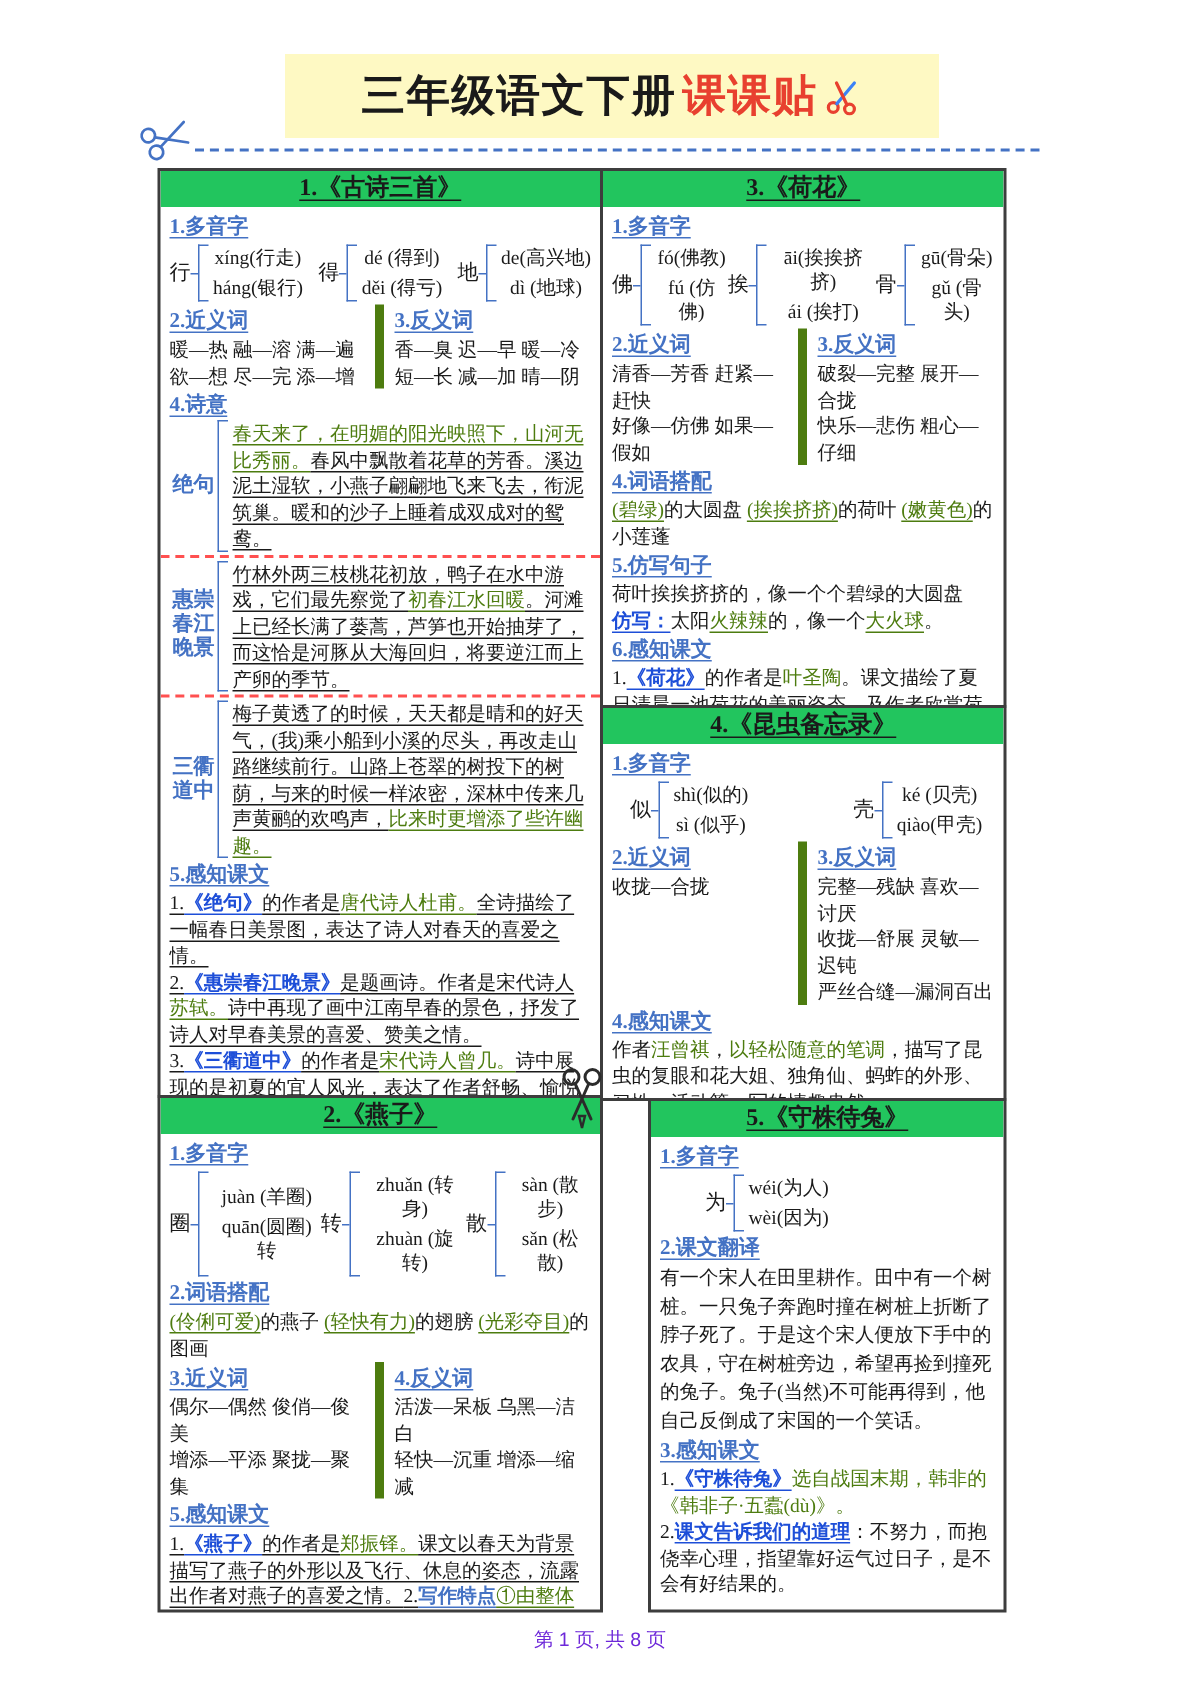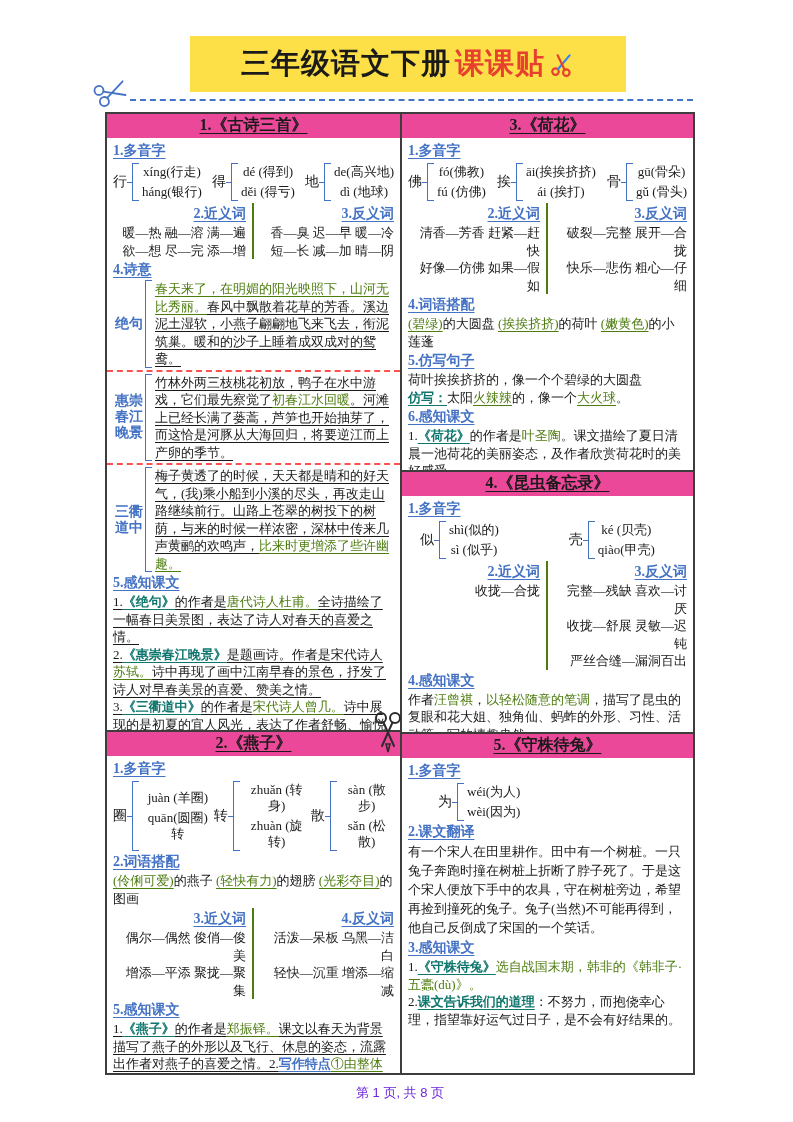--- a/index.html
+++ b/index.html
@@ -1,56 +1,56 @@
 <!DOCTYPE html>
 <html><head>
 <meta charset="utf-8">
 <style>
   html,body{margin:0;padding:0;}
   body{width:793px;height:1122px;position:relative;background:#ffffff;overflow:hidden;
        font-family:"Liberation Serif","DejaVu Serif",serif;color:#1a1a1a;}
   
-  .title-bar{position:absolute;left:190px;top:36px;width:436px;height:56px;background:#fde047;
+  .title-bar{position:absolute;left:190px;top:36px;width:436px;height:56px;background:#fef9c3;
              display:flex;align-items:center;justify-content:center;gap:4px;
              font-size:29px;font-weight:bold;letter-spacing:1px;}
   .title-red{color:#E8402F;}
   
   .cut-line{position:absolute;left:130px;top:99px;width:563px;border-top:2px dashed #4472C4;}
   .scis-top{position:absolute;left:93px;top:76px;transform:rotate(-12deg);}
   .scis-mid{position:absolute;left:368px;top:710px;z-index:6;background:transparent;}
   
   .content{position:absolute;left:105px;top:112px;width:590px;height:963px;display:flex;}
   .col{display:flex;flex-direction:column;}
   .col.left{width:297px;}
-  .col.right{width:295px;margin-left:-2px;}
+  .col.right{width:271px;margin-left:-2px;}
   .sec{border:2px solid #3d3d3d;display:flex;flex-direction:column;overflow:hidden;background:#fff;}
   .sec + .sec{margin-top:-2px;}
-  .sec-h{background:#ec4899;text-align:center;padding:1px 0 2px;flex:none;}
+  .sec-h{background:#22c55e;text-align:center;padding:1px 0 2px;flex:none;}
   .sec-h span{font-weight:bold;font-size:16px;text-decoration:underline;text-underline-offset:3px;}
   .sec-body{padding:2px 6px 3px;flex:1;overflow:hidden;}
   .sub{color:#4472C4;font-weight:bold;font-size:14px;text-decoration:underline;
        text-underline-offset:3px;margin:2px 0 1px;}
   .txt{font-size:13px;line-height:17.5px;margin:0;}
   .u{text-decoration:underline;text-underline-offset:3px;}
   .g{color:#4d7c0f;}
-  .r{color:#0f766e;font-weight:bold;}
+  .r{color:#1d4ed8;font-weight:bold;}
   .bl{color:#4472C4;font-weight:bold;}
   
   .duo-row{display:flex;justify-content:space-between;margin:3px 0 2px;}
   .duo-row.two{justify-content:flex-start;gap:70px;padding-left:12px;}
   .duo-row.one{justify-content:flex-start;padding-left:30px;}
   .duo-g{display:flex;align-items:center;}
   .duo-ch{font-size:14px;}
   .conn{width:5px;height:0;border-top:1.5px solid #4472C4;}
   .brk{align-self:stretch;width:6px;border:1.5px solid #4472C4;border-right:none;margin-right:3px;}
   .duo-items{display:flex;flex-direction:column;gap:4px;padding:1px 0;font-size:13px;line-height:16px;text-align:center;}
   
   .pair{display:flex;margin-top:1px;}
-  .pair-col{flex:1;text-align:right;}
-  .pair-col.sep{border-left:2px solid #4d7c0f;padding-left:7px;margin-left:6px;}
+  .pair-col{flex:1;}
+  .pair-col.sep{border-left:6px solid #4d7c0f;padding-left:7px;margin-left:6px;}
   
   .poem{display:flex;align-items:center;margin:1px 0;}
   .poem-label{flex:none;width:32px;text-align:center;color:#4472C4;font-weight:bold;
               font-size:14px;line-height:16px;}
   .poem-text{flex:1;font-size:13px;line-height:17.5px;}
   .rdash{border-top:2px dashed #FF5050;margin:2px -6px;}
   .foot{position:absolute;left:105px;top:1084px;width:590px;text-align:center;font-size:13px;
         font-family:"Liberation Sans","DejaVu Sans",sans-serif;color:#6d28d9;}
 </style>
 </head>
@@ -312,21 +312,21 @@
             <p class="txt">完整—残缺 喜欢—讨厌</p>
             <p class="txt">收拢—舒展 灵敏—迟钝</p>
             <p class="txt">严丝合缝—漏洞百出</p>
           </div>
         </div>
         <div class="sub">4.感知课文</div>
         <p class="txt"><span>作者</span><span class="g">汪曾祺</span><span>，</span><span class="g">以轻松随意的笔调</span><span>，描写了昆虫的复眼和花大姐、独角仙、蚂蚱的外形、习性、活动等，写的情趣盎然。</span></p>
       </div>
     </div>
 
-    <div class="sec" style="flex:1;">
+    <div class="sec" style="flex:1;margin-left:32px;">
       <div class="sec-h"><span>5.《守株待兔》</span></div>
       <div class="sec-body">
         <div class="sub">1.多音字</div>
         <div class="duo-row one">
           <div class="duo-g">
             <span class="duo-ch">为</span>
             <span class="conn"></span>
             <span class="brk"></span>
             <span class="duo-items">
               <span>wéi(为人)</span>

